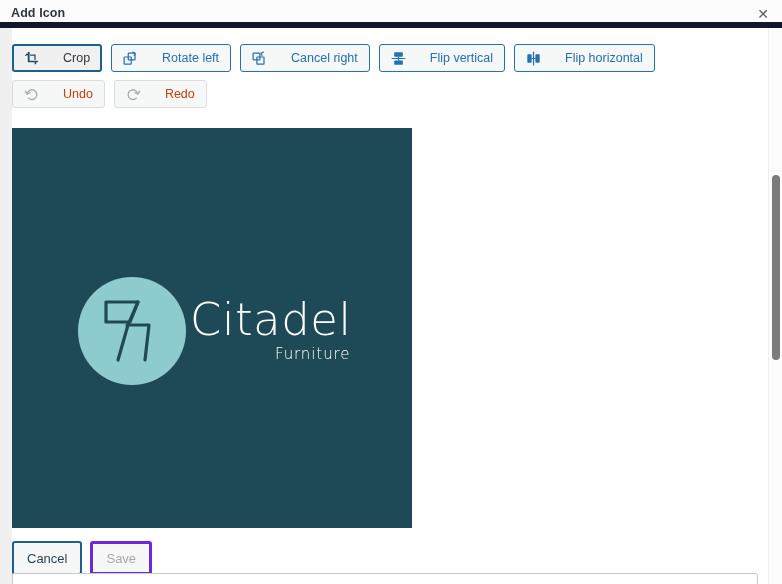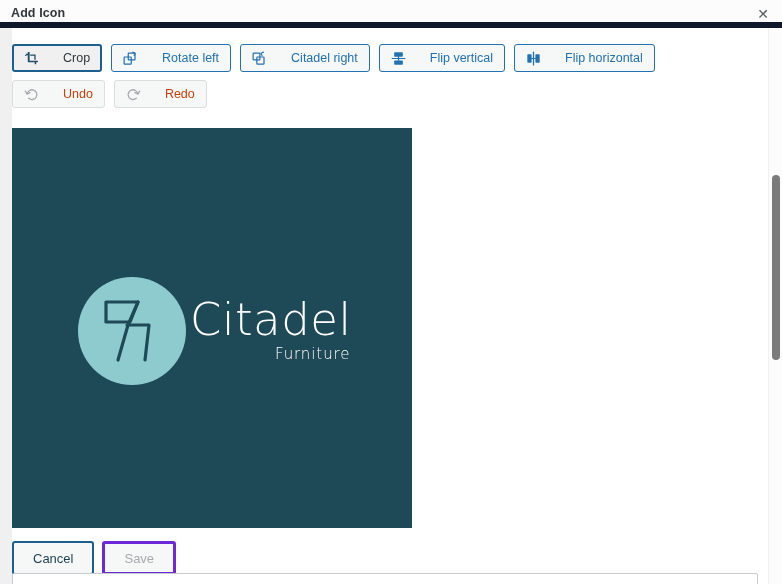--- a/index.html
+++ b/index.html
@@ -160,21 +160,21 @@
 
   
   #footer-actions {
     position: absolute;
     left: 0; top: 513px;
     display: flex;
     gap: 8px;
   }
   .action-button {
     height: 34px;
-    padding: 0 19px;
+    padding: 0 13px;
     box-sizing: border-box;
     border-radius: 3px;
     font-size: 13px;
     font-family: "Liberation Sans", sans-serif;
     cursor: pointer;
     background: #f6f7f7;
     border: 2px solid #1d5f8f;
     color: #1d3f52;
     line-height: 1;
   }
@@ -250,21 +250,21 @@
     </button>
 
     <button class="tool-button">
       <span class="tool-icon">
         <svg width="15" height="15" viewBox="0 0 16 16">
           <rect x="1.2" y="2.2" width="7.2" height="7.2" rx="0.6" fill="none" stroke="#2271b1" stroke-width="1.3"></rect>
           <rect x="5.2" y="6.4" width="7.6" height="7.6" rx="0.6" fill="none" stroke="#2271b1" stroke-width="1.3"></rect>
           <path d="M12.2 1.2l-2.6 1.1 1.1 2.4" fill="none" stroke="#2271b1" stroke-width="1.2" stroke-linecap="round" stroke-linejoin="round"></path>
         </svg>
       </span>
-      <span class="btn-label">Citadel right</span>
+      <span class="btn-label">Cancel right</span>
     </button>
 
     <button class="tool-button">
       <span class="tool-icon">
         <svg width="15" height="15" viewBox="0 0 16 16">
           <rect x="3.4" y="1.4" width="9.2" height="4.6" rx="0.8" fill="#2271b1"></rect>
           <rect x="3.4" y="10.0" width="9.2" height="4.6" rx="0.8" fill="#2271b1"></rect>
           <path d="M1.2 8h13.6" stroke="#2271b1" stroke-width="1.3" stroke-linecap="round"></path>
           <path d="M8 6.1v3.8" stroke="#2271b1" stroke-width="1.3" stroke-linecap="round"></path>
         </svg>

